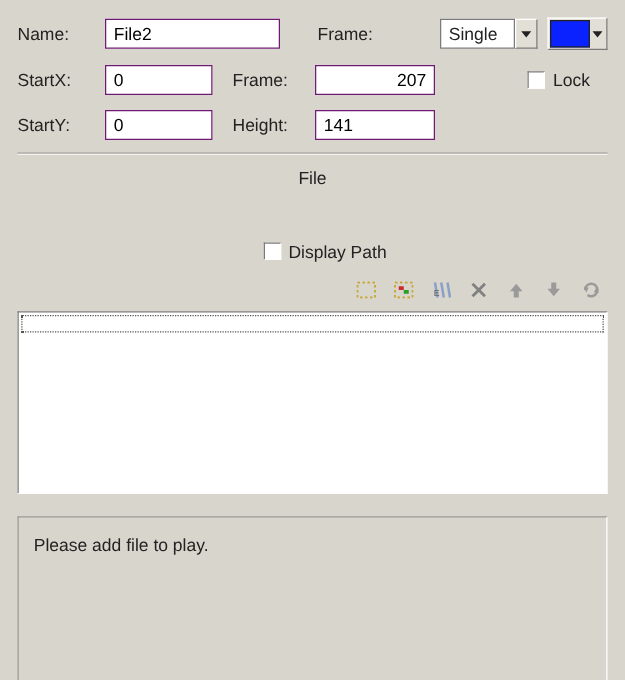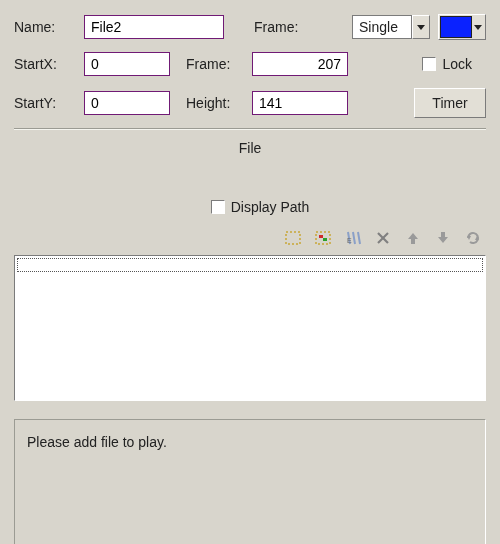--- a/index.html
+++ b/index.html
@@ -187,23 +187,20 @@
   <span class="label">Lock</span>
   <div style="width:14px;"></div>
 </div>
 
 <div class="row" style="margin-bottom:10px;">
   <span class="label" style="width:70px;">StartY:</span>
   <input class="text-field field-sunken" style="width: 86px;" value="0">
   <span class="label" style="margin-left:16px; width:66px;">Height:</span>
   <input class="text-field field-sunken" style="width: 96px;" value="141">
   <div style="flex:1"></div>
-  <div class="btn" style="width:72px;">
-    <span>Timer</span>
-  </div>
 </div>
 
 <hr class="hr">
 
 <div class="toolbar">
   <span class="label">File</span>
   <div style="display:flex;align-items:center;margin-left:20px;margin-top:29px;">
     <span class="checkbox"></span>
     <span class="label">Display Path</span>
   </div>

